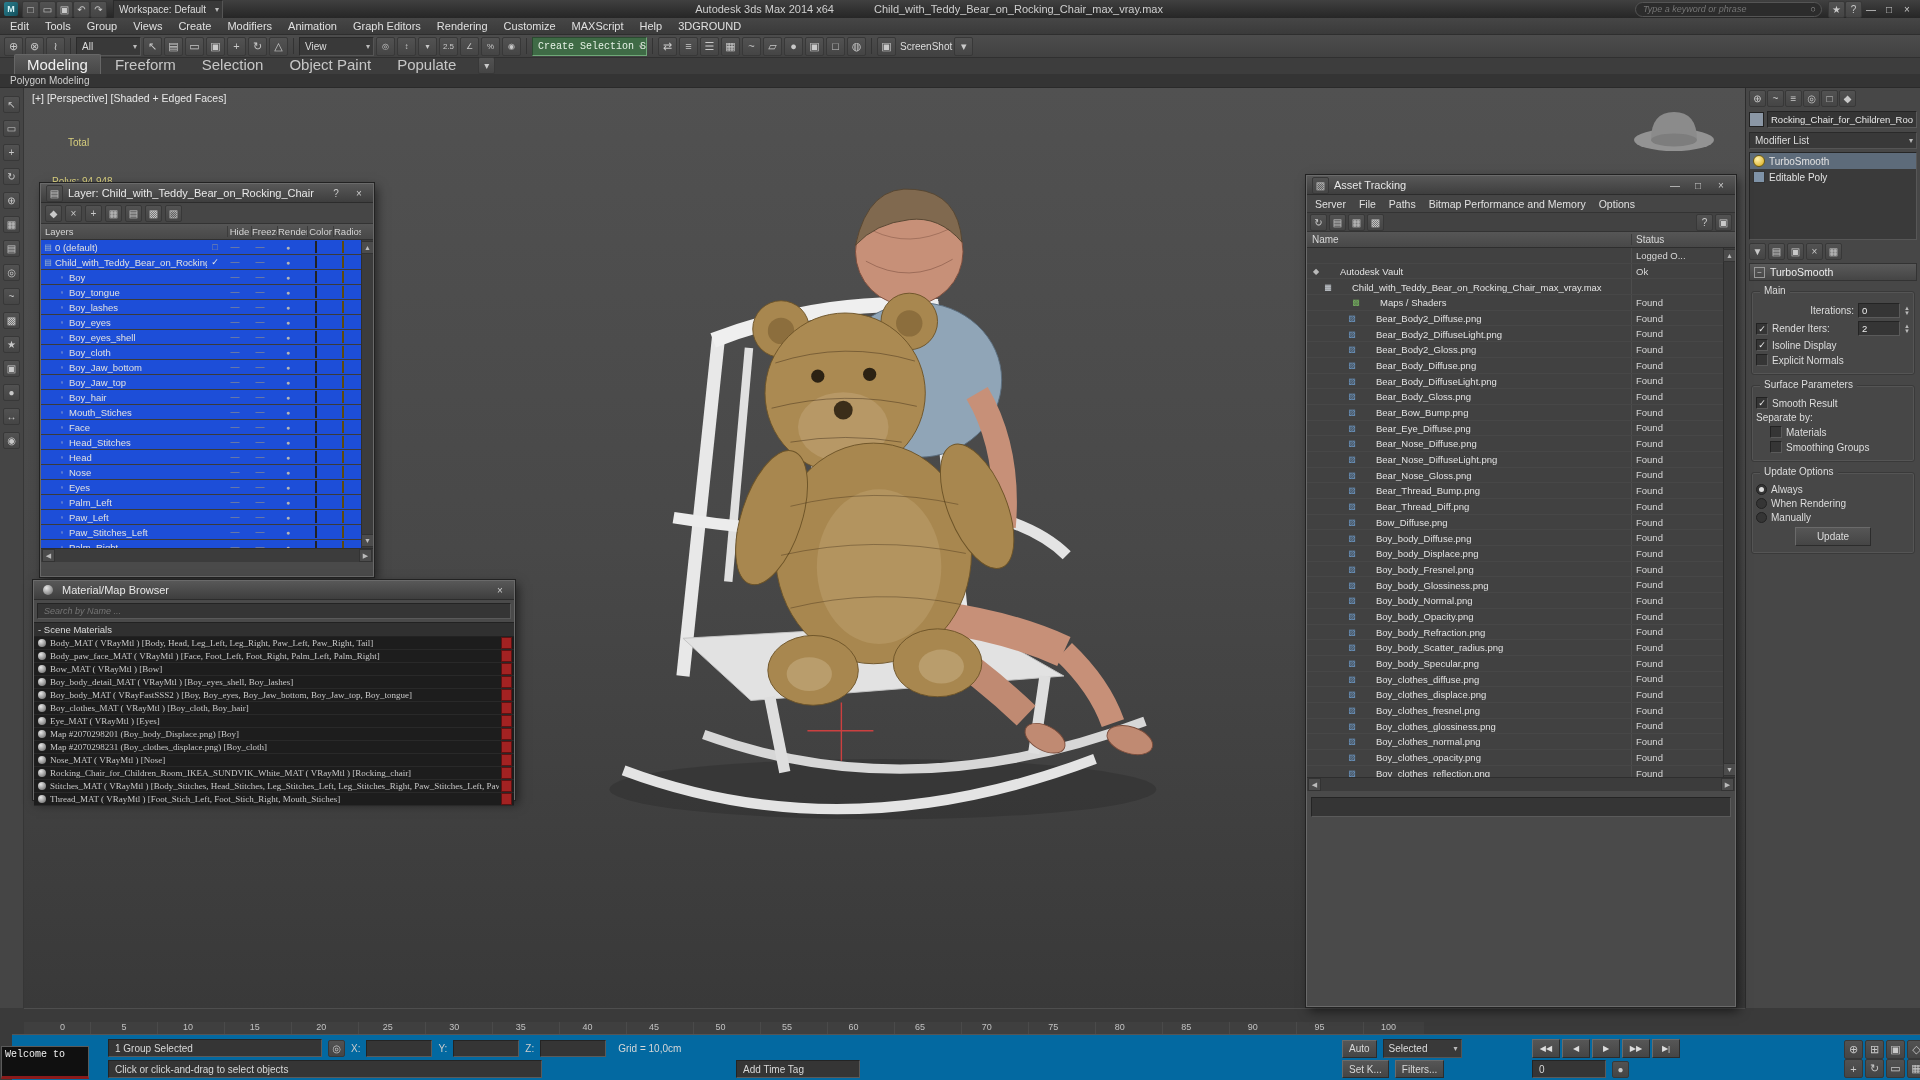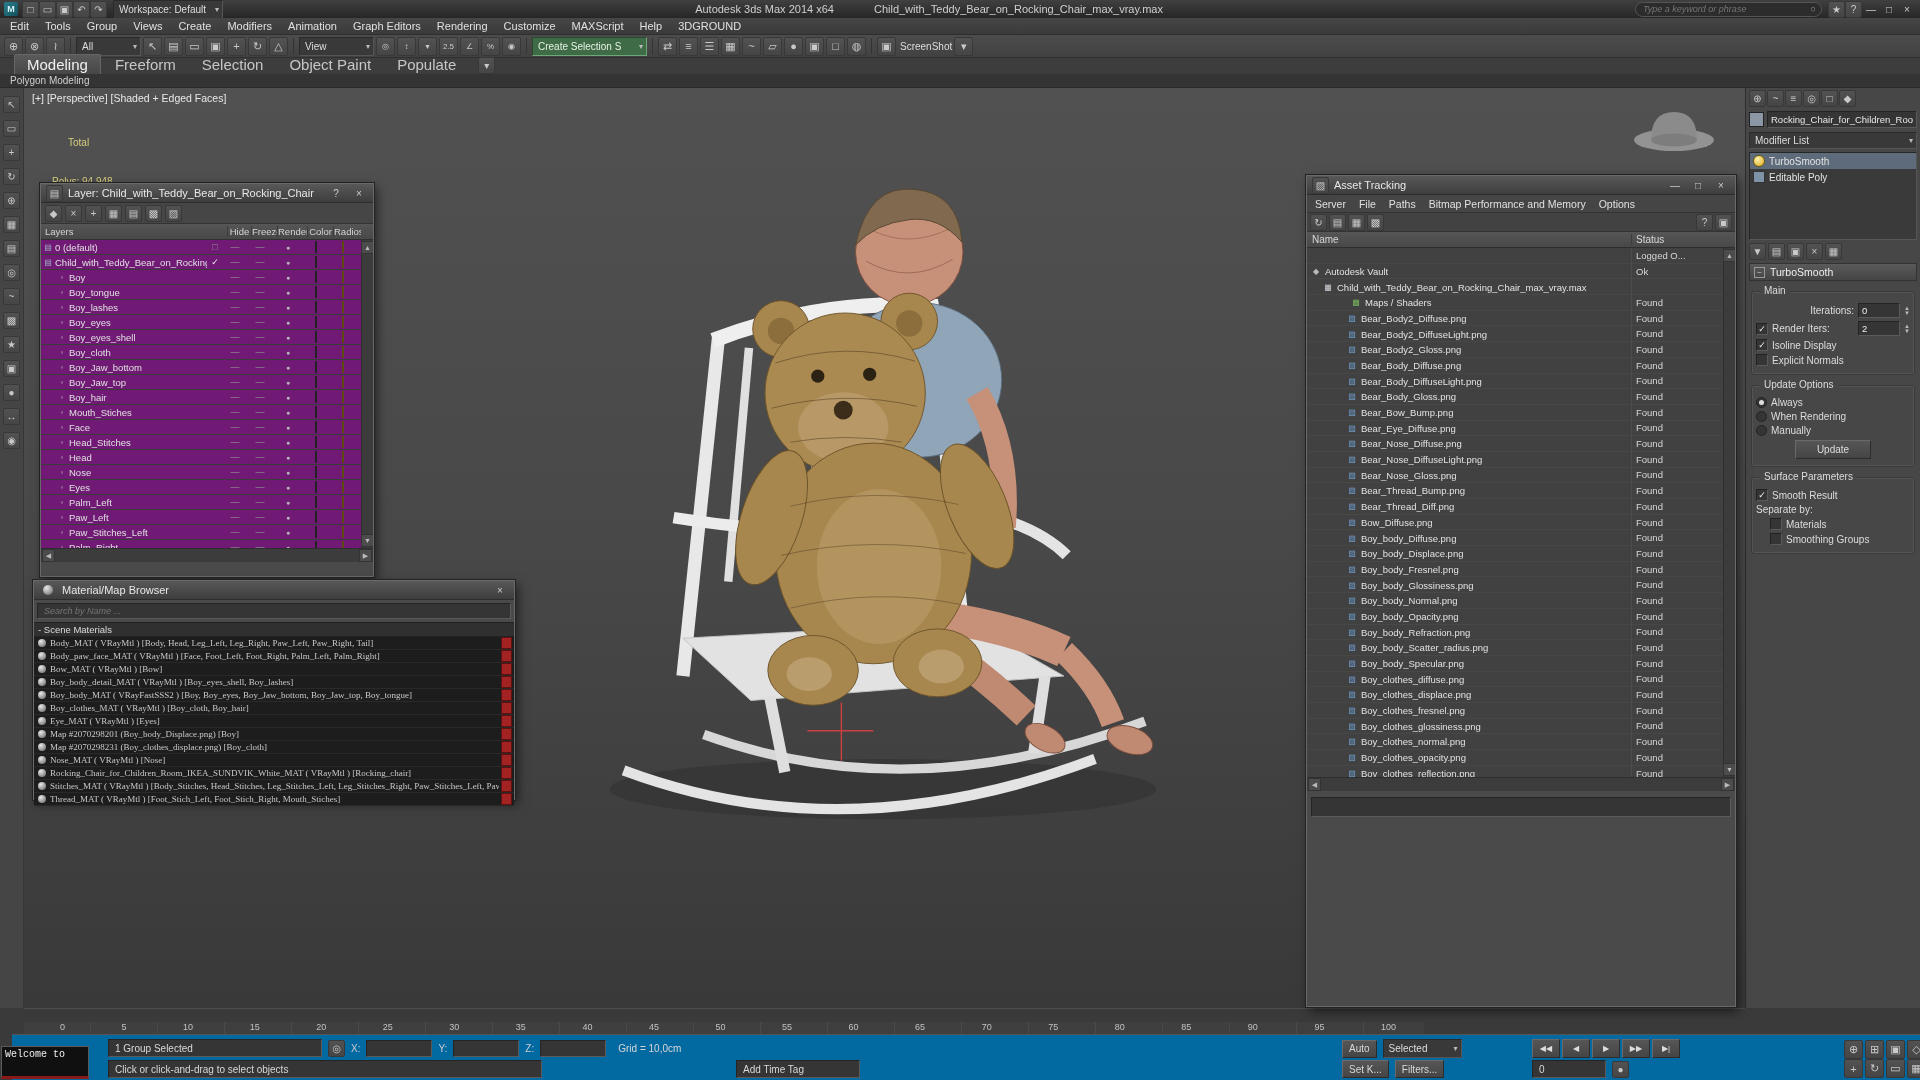--- a/index.html
+++ b/index.html
@@ -17,21 +17,21 @@
   .appicon{width:14px;height:14px;background:linear-gradient(135deg,#2a7f8f,#14505c);border-radius:2px;margin-right:4px;display:inline-flex;align-items:center;justify-content:center;color:#d5f2f5;font-size:9px;font-weight:bold;}
   #search-wrap{display:flex;align-items:center;background:#2c2c2c;border:1px solid #555;border-radius:8px;height:13px;width:175px;padding:0 5px;margin-right:6px;}
   #search-wrap input{background:transparent;border:none;outline:none;color:#999;font-size:9px;font-style:italic;width:100%;font-family:"Liberation Sans",sans-serif;}
   .winbtn{width:18px;height:14px;display:inline-flex;align-items:center;justify-content:center;font-size:10px;color:#ccc;}
   
   #menubar{left:0;top:18px;width:1920px;height:17px;background:linear-gradient(#464646,#3a3a3a);display:flex;align-items:center;gap:16px;padding-left:10px;box-sizing:border-box;border-bottom:1px solid #2e2e2e;}
   #menubar span{font-size:11px;color:#e0e0e0;cursor:default;}
   
   #toolbar{left:0;top:35px;width:1920px;height:23px;background:linear-gradient(#4c4c4c,#414141);display:flex;align-items:center;gap:2px;padding:0 4px;box-sizing:border-box;border-bottom:1px solid #303030;}
   .tsep{width:1px;height:16px;background:#333;margin:0 3px;flex:0 0 auto;}
-  .combo.green{background:#3f6b46;border-color:#2a4a30 #6fa878 #6fa878 #2a4a30;color:#e6f2e6;}
+  .combo.green{background:#3f6b46;border-color:#2a4a30 #6fa878 #6fa878 #2a4a30;color:#e6f2e6;font-family:Liberation Mono, monospace;}
   .screenshot-lbl{font-size:10px;color:#ddd;margin-left:2px;}
   
   #ribbontabs{left:0;top:58px;width:1920px;height:16px;background:#3d3d3d;display:flex;align-items:flex-end;gap:2px;padding-left:14px;box-sizing:border-box;}
   .rtab{padding:1px 12px;font-size:15px;color:#c7c7c7;}
   .rtab.active{background:linear-gradient(#5a5a5a,#474747);border:1px solid #666;border-bottom:none;color:#f0f0f0;border-radius:2px 2px 0 0;}
   #ribbonsub{left:0;top:74px;width:1920px;height:14px;background:#343434;display:flex;align-items:center;padding-left:10px;box-sizing:border-box;border-bottom:1px solid #2a2a2a;}
   #ribbonsub span{font-size:10px;color:#cfcfcf;}
   
   #lefttoolbar{left:0;top:88px;width:24px;height:920px;background:#454545;border-right:1px solid #363636;display:flex;flex-direction:column;align-items:center;gap:7px;padding-top:8px;box-sizing:border-box;}
   
@@ -68,21 +68,21 @@
   .win{position:absolute;background:#4a4a4a;border:1px solid #6a6a6a;box-shadow:0 0 0 1px #222,3px 4px 10px rgba(0,0,0,.55);}
   .win-title{height:18px;background:linear-gradient(#585858,#3e3e3e);display:flex;align-items:center;gap:5px;padding:0 5px;font-size:11px;color:#e8e8e8;border-bottom:1px solid #2c2c2c;}
   .win-title .grow{flex:1;overflow:hidden;white-space:nowrap;}
   
   #layerwin{left:40px;top:183px;width:332px;height:392px;z-index:30;}
   .lw-toolbar{height:20px;display:flex;align-items:center;gap:3px;padding:0 4px;background:#464646;border-bottom:1px solid #333;}
   .lw-head{display:flex;background:linear-gradient(#565656,#484848);border-bottom:1px solid #303030;font-size:9.5px;color:#d5d5d5;height:15px;align-items:center;}
   .lw-head span{overflow:hidden;white-space:nowrap;}
   .h-layers{flex:0 0 182px;padding-left:4px;}
   .h-c{flex:0 0 24px;text-align:center;border-left:1px solid #3c3c3c;box-sizing:border-box;}
-  .lw-list{height:308px;overflow:hidden;background:#701a75;position:relative;}
+  .lw-list{height:308px;overflow:hidden;background:#1d4ed8;position:relative;}
   .lw-row{display:flex;align-items:center;height:14px;font-size:9.5px;color:#e0e0e0;border-bottom:1px solid #3b3b3b;}
   .lw-ico{flex:0 0 14px;text-align:center;font-size:8px;color:#a9bccb;}
   .lw-row.obj .lw-ico:before{content:"◦";color:#c5c5c5;}
   .lw-row.lay .lw-ico:before{content:"▤";color:#9fb6c9;}
   .lw-name{flex:0 0 152px;overflow:hidden;white-space:nowrap;}
   .lw-row.obj .lw-name{flex:0 0 138px;}
   .lw-row.obj .lw-ico{margin-left:14px;}
   .lw-chk{flex:0 0 16px;text-align:center;font-size:9px;color:#e8e8e8;}
   .lw-row.cur .lw-chk:before{content:"✓";}
   .lw-row.lay:not(.cur) .lw-chk:before{content:"□";color:#999;}
@@ -107,21 +107,21 @@
   
   #assetwin{left:1306px;top:175px;width:428px;height:830px;z-index:30;}
   .at-menu{height:17px;display:flex;align-items:center;gap:13px;padding:0 8px;background:#454545;border-bottom:1px solid #333;font-size:10.5px;color:#e0e0e0;}
   .at-toolbar{height:18px;display:flex;align-items:center;gap:2px;padding:0 3px;background:#424242;border-bottom:1px solid #333;}
   .at-toolbar .spacer{flex:1;}
   .at-head{display:flex;height:15px;background:linear-gradient(#565656,#484848);border-bottom:1px solid #2e2e2e;font-size:10px;color:#d8d8d8;align-items:center;}
   .at-head .hn{flex:1;padding-left:5px;}
   .at-head .hs{flex:0 0 92px;border-left:1px solid #3c3c3c;padding-left:4px;box-sizing:border-box;}
   .at-list{height:529px;overflow:hidden;background:#414141;position:relative;}
   .at-row{display:flex;height:14.7px;align-items:center;font-size:9.5px;color:#e2e2e2;border-bottom:1px solid #474747;}
-  .at-name{flex:1;display:flex;align-items:center;gap:4px;overflow:hidden;white-space:nowrap;padding-left:4px;margin-top:32px;}
+  .at-name{flex:1;display:flex;align-items:center;gap:19px;overflow:hidden;white-space:nowrap;padding-left:4px;margin-top:32px;}
   .at-row.lv1 .at-name{padding-left:16px;}
   .at-row.lv2 .at-name{padding-left:44px;}
   .at-row.lv3 .at-name{padding-left:40px;}
   .at-ico{flex:0 0 10px;height:10px;display:inline-flex;align-items:center;justify-content:center;font-size:8px;}
   .at-row.ic-vault .at-ico:before{content:"◆";color:#b9b9b9;}
   .at-row.ic-file .at-ico:before{content:"▦";color:#d7dde4;}
   .at-row.ic-maps .at-ico:before{content:"▩";color:#76b35f;}
   .at-row.ic-map .at-ico:before{content:"▨";color:#6f9fd0;}
   .at-status{flex:0 0 92px;border-left:1px solid #4d4d4d;padding-left:4px;box-sizing:border-box;height:100%;display:flex;align-items:center;color:#d8d8d8;}
   .at-info{margin:6px 4px 0;height:18px;}
@@ -381,53 +381,53 @@
       <span class="cb on"></span>
       <span>Isoline Display</span>
     </div>
     <div class="prow">
       <span class="cb"></span>
       <span>Explicit Normals</span>
     </div>
   </div>
 
   <div class="group">
+    <span class="group-title">Surface Parameters</span>
+    <div class="prow">
+      <span class="cb on"></span>
+      <span>Smooth Result</span>
+    </div>
+    <div class="prow">
+        <span>Separate by:</span>
+      </div>
+    <div class="prow" style="padding-left:14px">
+      <span class="cb"></span>
+      <span>Materials</span>
+    </div>
+    <div class="prow" style="padding-left:14px">
+      <span class="cb"></span>
+      <span>Smoothing Groups</span>
+    </div>
+  </div>
+
+  <div class="group">
     <span class="group-title">Update Options</span>
     <div class="prow">
       <span class="radio on"></span>
       <span>Always</span>
     </div>
     <div class="prow">
       <span class="radio"></span>
       <span>When Rendering</span>
     </div>
     <div class="prow">
       <span class="radio"></span>
       <span>Manually</span>
     </div>
     <span class="btn update-btn">Update</span>
-  </div>
-
-  <div class="group">
-    <span class="group-title">Surface Parameters</span>
-    <div class="prow">
-      <span class="cb on"></span>
-      <span>Smooth Result</span>
-    </div>
-    <div class="prow">
-        <span>Separate by:</span>
-      </div>
-    <div class="prow" style="padding-left:14px">
-      <span class="cb"></span>
-      <span>Materials</span>
-    </div>
-    <div class="prow" style="padding-left:14px">
-      <span class="cb"></span>
-      <span>Smoothing Groups</span>
-    </div>
   </div>
 </div>
 
 <div id="layerwin" class="win">
   <div class="win-title">
     <span class="ticon sm">▤</span>
     <span class="grow">Layer: Child_with_Teddy_Bear_on_Rocking_Chair</span>
     <span class="winbtn">?</span>
     <span class="winbtn">×</span>
   </div>

